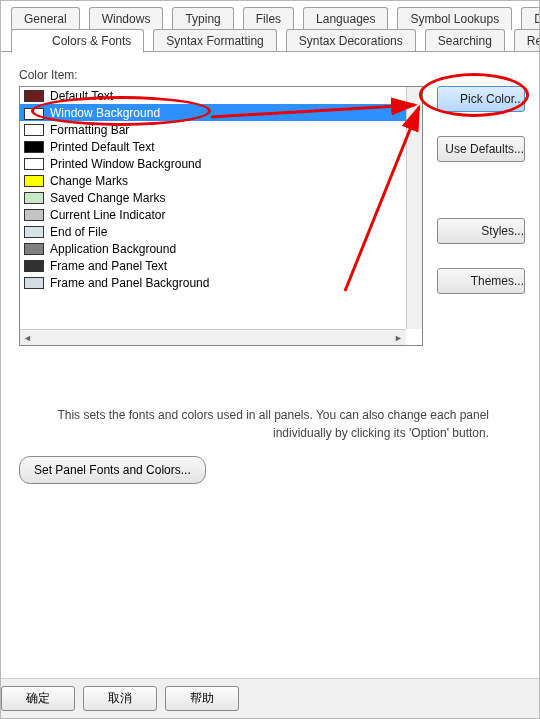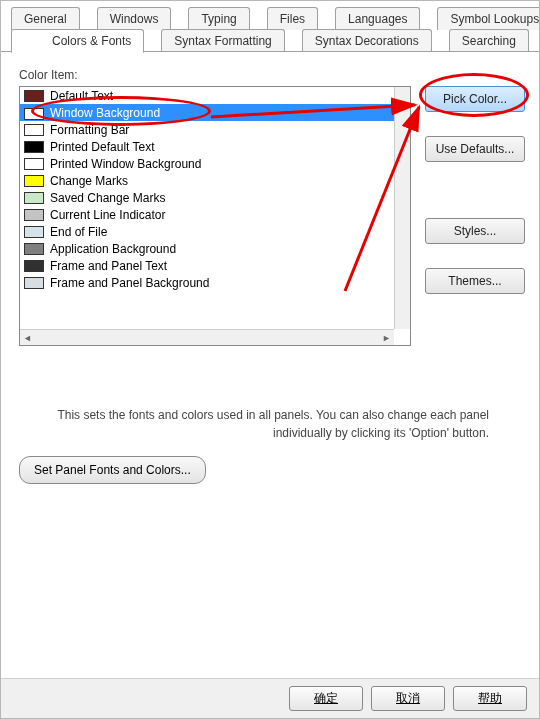--- a/index.html
+++ b/index.html
@@ -1,39 +1,39 @@
 <!DOCTYPE html>
 <html><head>
 <meta charset="utf-8">
 <style>
 * { box-sizing: border-box; margin: 0; padding: 0; font-family: "Segoe UI", Tahoma, sans-serif; font-size: 12px; }
 body { width: 540px; height: 719px; background: #fff; border: 1px solid #b8b8b8; position: relative; overflow: hidden; }
 .tabs-container { padding: 6px 0 0 10px; }
-.tab-row { display: flex; gap: 16px; margin-bottom: -1px; }
+.tab-row { display: flex; gap: 8px; margin-bottom: -1px; }
 .tab { padding: 4px 12px 4px 12px; border: 1px solid #a0a0a0; background: #f4f4f4; border-bottom: none; border-radius: 3px 3px 0 0; cursor: pointer; color: #333; margin-right: 1px; white-space: nowrap; position: relative; }
 .tab.active { background: #fff; z-index: 2; border-bottom: 1px solid #fff; margin-bottom: -1px; padding-left: 40px; }
 .tab-content { border-top: 1px solid #a0a0a0; padding: 16px 14px 12px 18px; position: relative; height: 610px; }
 .section-label { color: #404040; margin-bottom: 4px; }
 .main-area { display: flex; gap: 14px; }
 .listbox { width: 472px; height: 260px; border: 1px solid #888; background: #fff; position: relative; overflow: hidden; }
 .listbox-inner { width: calc(100% - 16px); height: calc(100% - 16px); overflow: hidden; }
 .scroll-v { position: absolute; right: 0; top: 0; bottom: 16px; width: 16px; background: #f0f0f0; border-left: 1px solid #ccc; }
 .scroll-h { position: absolute; left: 0; right: 16px; bottom: 0; height: 16px; background: #f0f0f0; border-top: 1px solid #ccc; display: flex; justify-content: space-between; align-items: center; }
 .scroll-btn { width: 15px; height: 15px; display: flex; align-items: center; justify-content: center; color: #666; font-size: 9px; }
 .list-item { display: flex; align-items: center; padding: 1px 4px; height: 17px; cursor: pointer; }
 .list-item.selected { background: #2e90ff; color: #fff; align-items: flex-end; }
 .swatch { width: 20px; height: 12px; border: 1px solid #333; margin-right: 6px; flex-shrink: 0; }
 .side-buttons { display: flex; flex-direction: column; gap: 8px; }
-.btn { width: 100px; padding: 5px 0; background: linear-gradient(#f8f8f8, #e4e4e4); border: 1px solid #8a8a8a; border-radius: 3px; cursor: pointer; text-align: center; color: #222; }
+.btn { width: 88px; padding: 5px 0; background: linear-gradient(#f8f8f8, #e4e4e4); border: 1px solid #8a8a8a; border-radius: 3px; cursor: pointer; text-align: right; color: #222; }
 .btn.highlight { background: linear-gradient(#dbeeff, #b5d7fb); border-color: #4a90d9; }
 .gap-lg { height: 40px; }
 .gap-sm { height: 8px; }
 .desc-text { color: #444; margin-top: 60px; line-height: 1.5; width: 470px; text-align: right; }
 .panel-btn { margin-top: 14px; padding: 6px 14px; background: linear-gradient(#f8f8f8, #e4e4e4); border: 1px solid #8a8a8a; border-radius: 11px; cursor: pointer; display: inline-block; }
-.bottom-bar { position: absolute; bottom: 0; left: 0; right: 0; height: 40px; border-top: 1px solid #d0d0d0; background: #f0f0f0; display: flex; justify-content: flex-end; align-items: center; gap: 8px; padding-right: 12px; text-decoration: underline; }
+.bottom-bar { position: absolute; bottom: 0; left: 0; right: 0; height: 40px; border-top: 1px solid #d0d0d0; background: #f0f0f0; display: flex; align-items: center; gap: 8px; padding-right: 12px; }
 .bottom-btn { padding: 3px 24px; background: linear-gradient(#fdfdfd, #e6e6e6); border: 1px solid #888; border-radius: 3px; cursor: pointer; }
 .ellipse { position: absolute; border: 3px solid #e60000; border-radius: 50%; pointer-events: none; z-index: 100; }
 .ell1 { left: 30px; top: 95px; width: 180px; height: 30px; }
 .ell2 { left: 418px; top: 72px; width: 110px; height: 44px; }
 .arrow-svg { position: absolute; left: 0; top: 0; pointer-events: none; z-index: 99; }
 </style>
 </head>
 <body>
 
 <div class="tabs-container">

